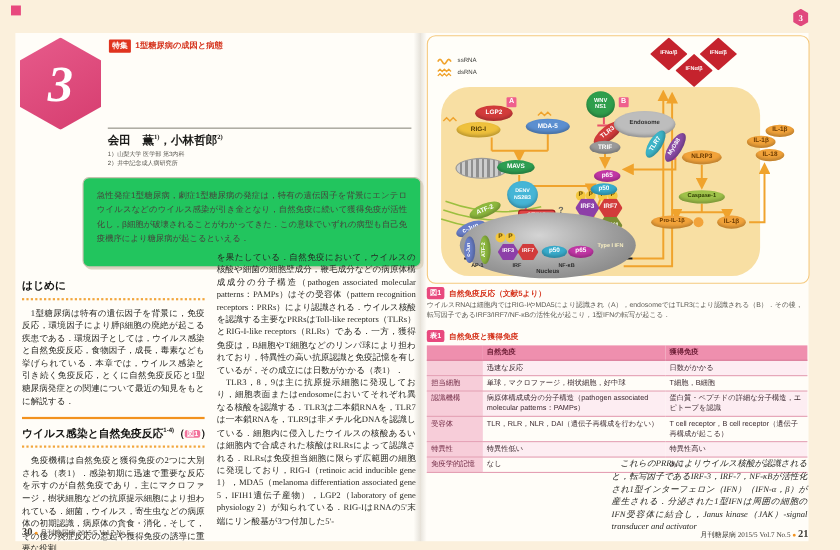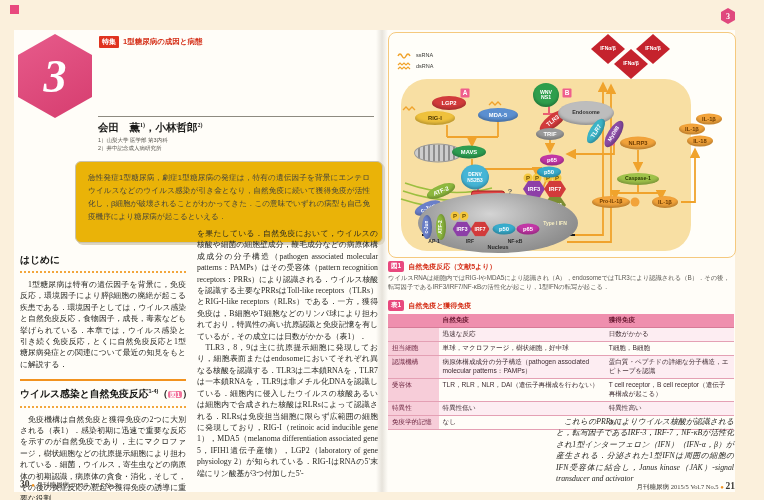--- a/index.html
+++ b/index.html
@@ -20,21 +20,21 @@
   .kicker{position:absolute;left:99px;top:36px;display:flex;align-items:center;gap:4px;}
   .kicker .badge{background:#e0331f;color:#fff;font-size:7px;font-weight:bold;padding:1px 3px;border-radius:1px;}
   .kicker .ktext{color:#d5321b;font-size:7.5px;font-weight:bold;}
   .title{position:absolute;left:97px;color:#141412;font:bold 21.5px "Liberation Serif","DejaVu Serif",serif;letter-spacing:1px;white-space:nowrap;}
   .title1{top:47px;} .title2{top:77px;}
   .author-rule{position:absolute;left:98px;top:116px;width:276px;height:1px;background:#8d8a80;}
   .authors{position:absolute;left:98px;top:121px;font:bold 10.5px "Liberation Serif","DejaVu Serif",serif;color:#1b1b19;}
   .authors sup{font-size:6px;}
   .affil{position:absolute;left:98px;font-size:5.5px;color:#55534c;}
   .affil1{top:137px;} .affil2{top:145px;}
-  .abstract{position:absolute;left:75px;top:161px;width:282px;height:62px;background:#eab308;
+  .abstract{position:absolute;left:75px;top:161px;width:282px;height:62px;background:#22c55e;
             border:1px solid #c8c2b0;border-radius:6px;box-shadow:2px 2px 0 #ddd5c2;
             padding:9px 12px;font-size:7.6px;line-height:13px;color:#45443c;text-align:justify;}
 
   
   .col{position:absolute;font:7.8px/11.4px "Liberation Serif","DejaVu Serif",serif;color:#262622;text-align:justify;}
   .col p{margin:0;}
   .col1{left:20px;top:254px;width:166px;}
   .col2{left:197px;top:228px;width:181px;}
   .col3{left:389px;top:416px;width:177px;}
   .col4{left:556px;top:416px;width:178px;font-style:italic;}

